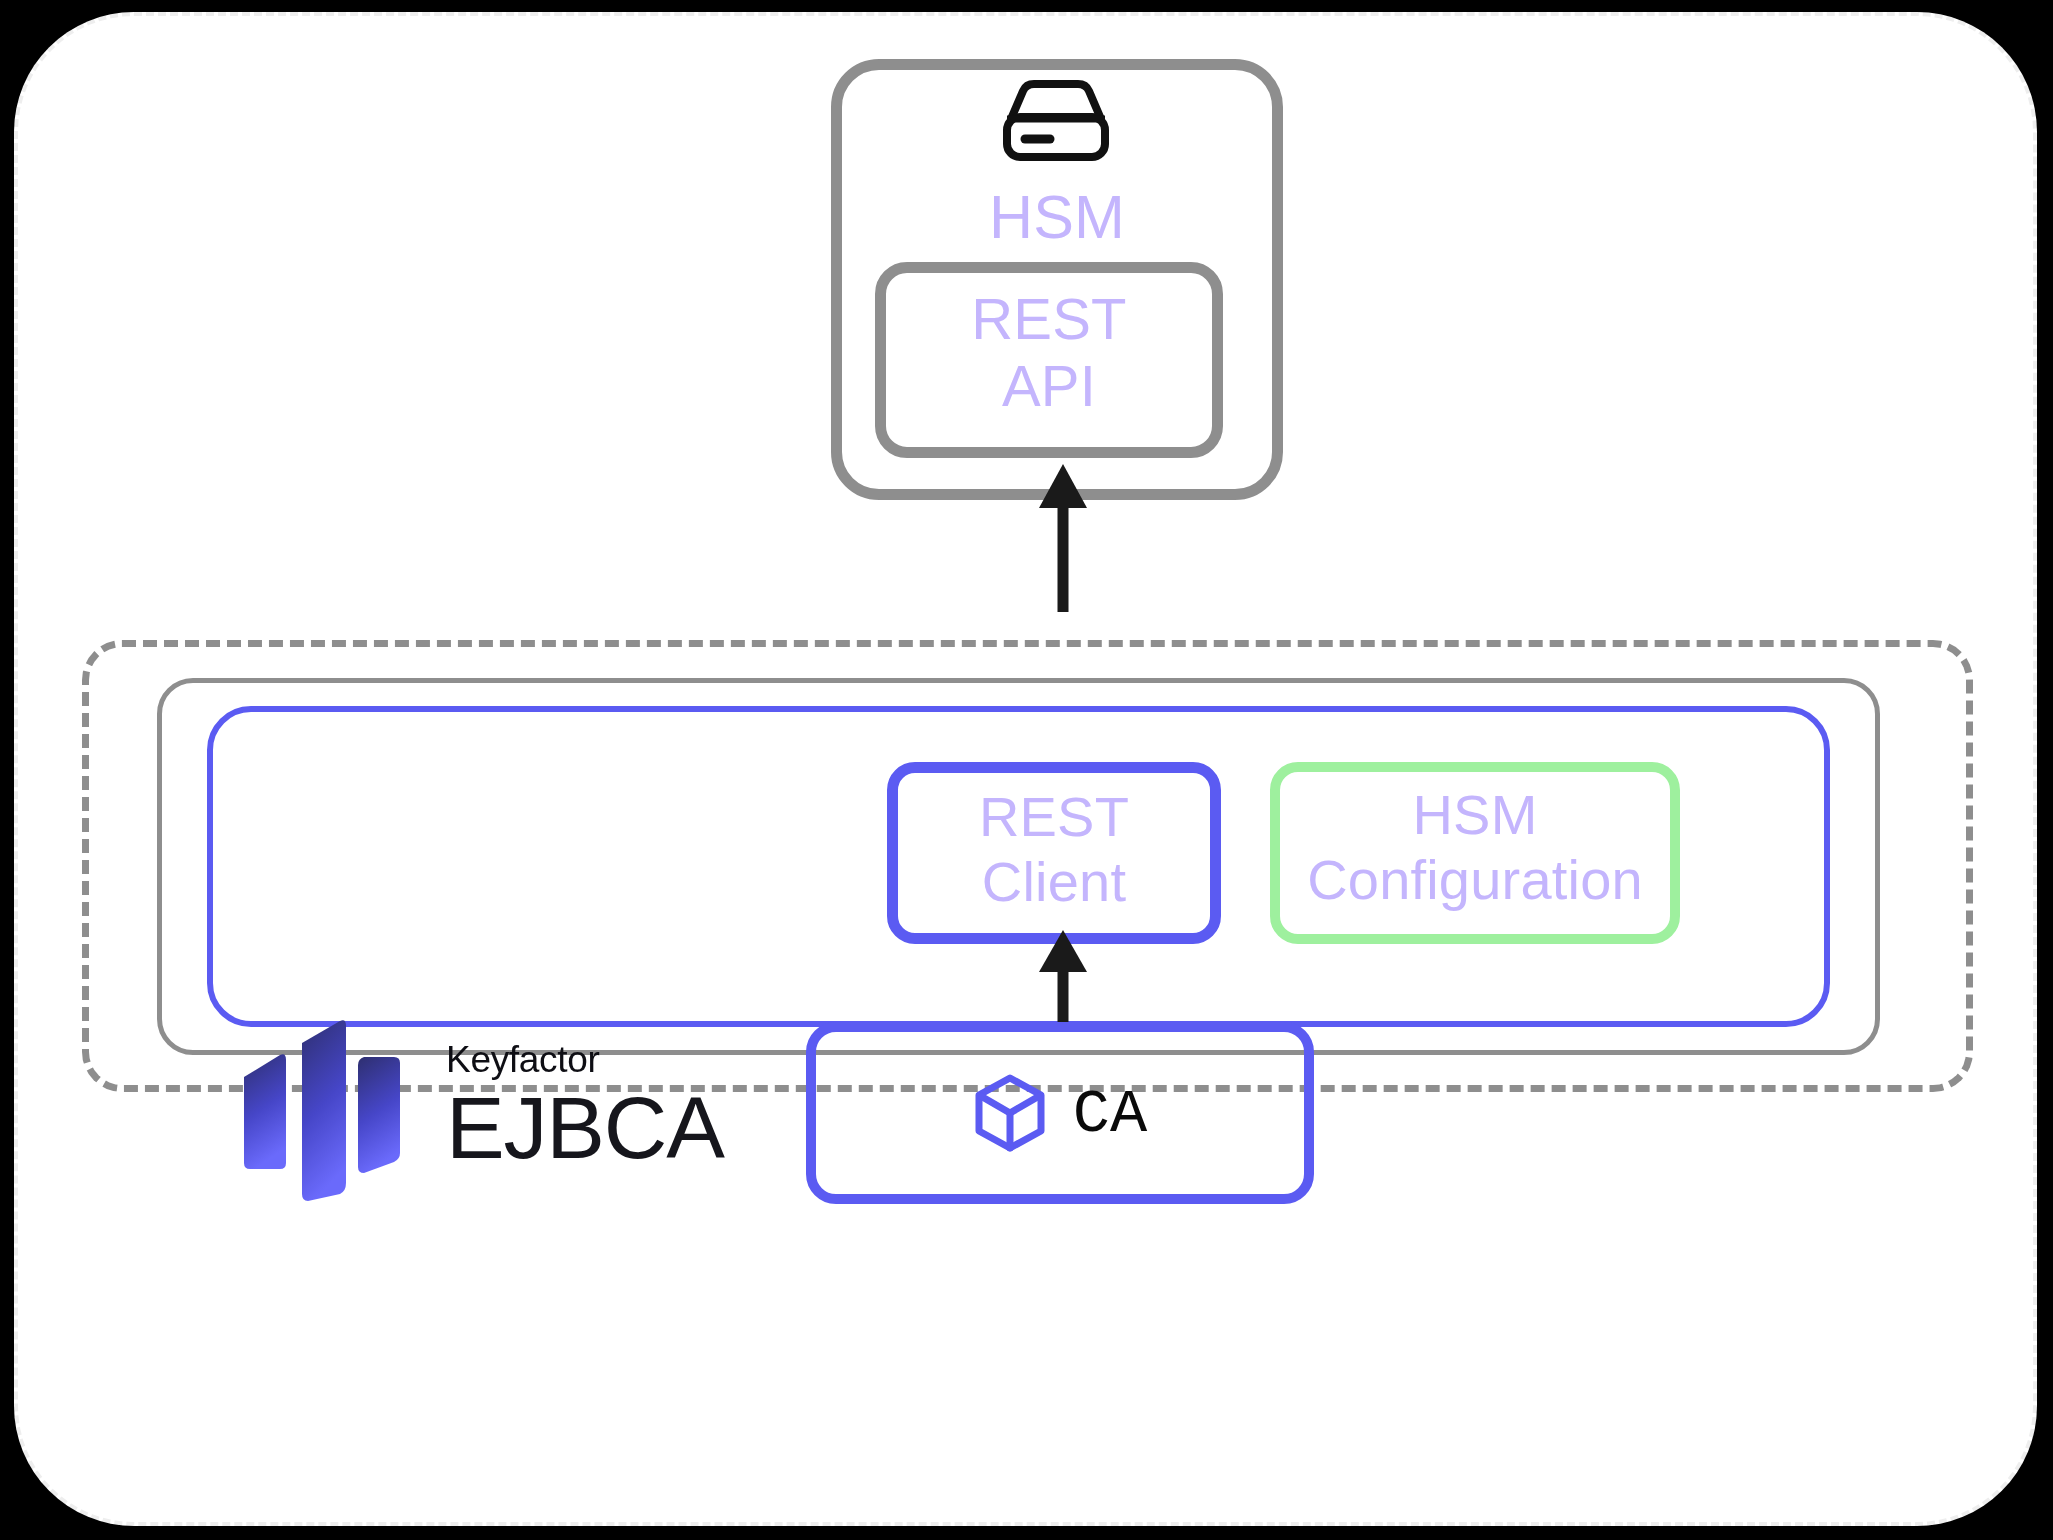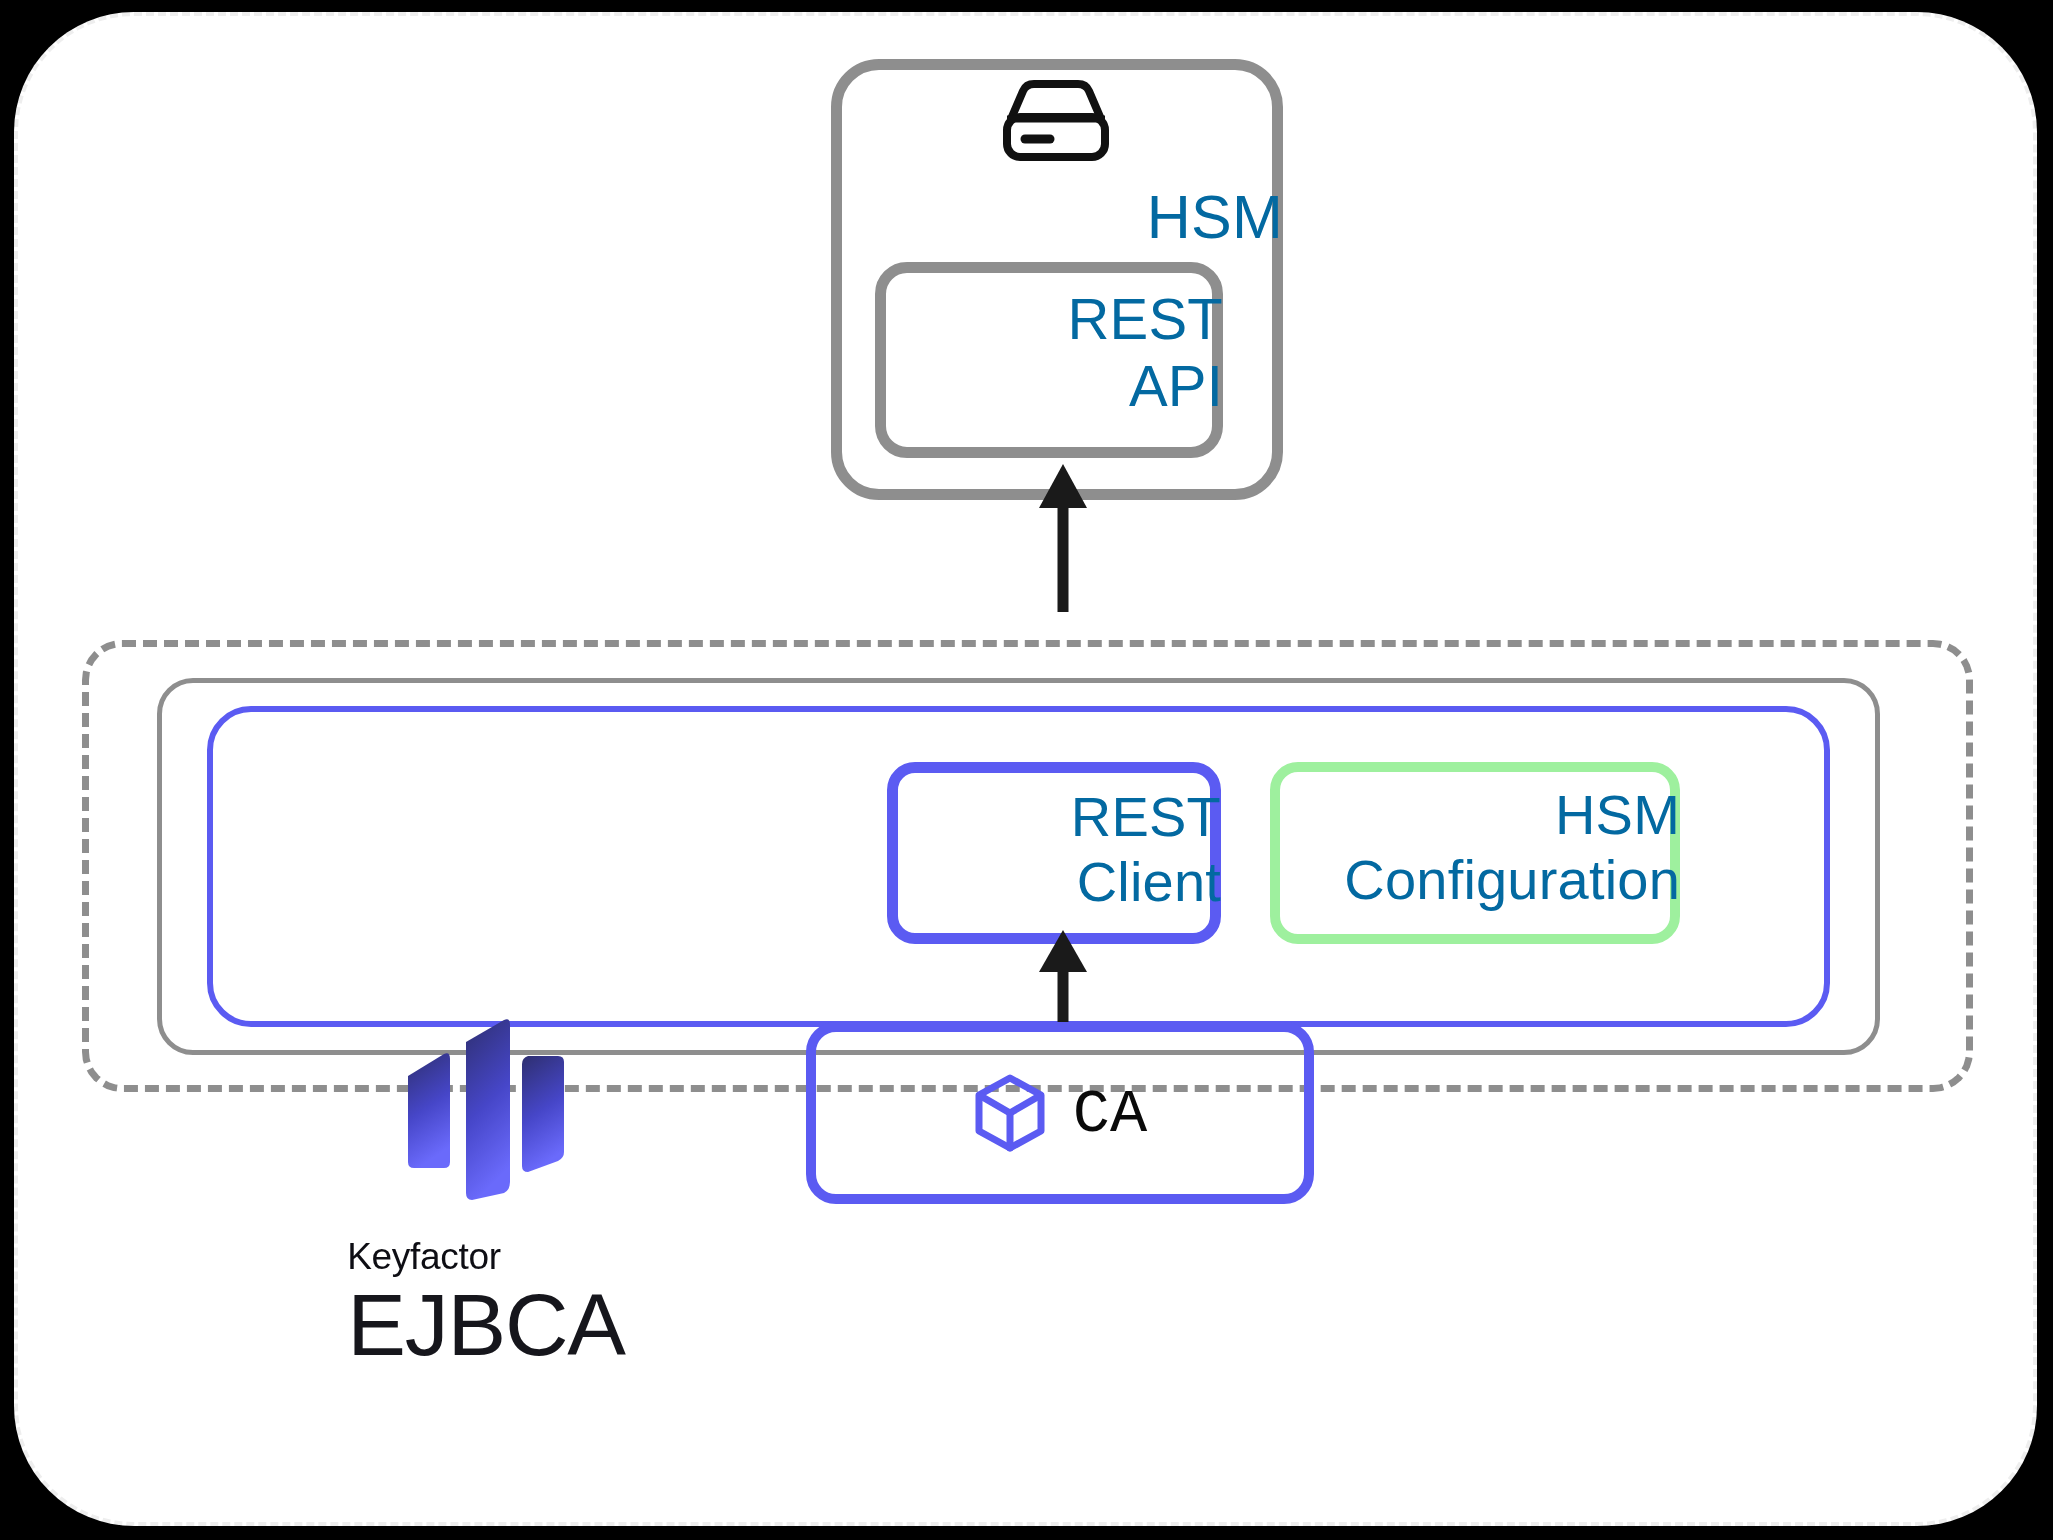--- a/index.html
+++ b/index.html
@@ -37,22 +37,22 @@
 
   
   .box {
     position: absolute;
     box-sizing: border-box;
     background: transparent;
   }
 
   .label {
     position: absolute;
-    text-align: right;
-    color: #0369a1;
+    text-align: center;
+    color: #c4b5fd;
     white-space: pre-line;
     line-height: 1.16;
     letter-spacing: 0.2px;
   }
 
   
   #hsm-box {
     left: 831px;
     top: 59px;
     width: 452px;
@@ -185,21 +185,20 @@
   
   #ejbca-logo {
     position: absolute;
     left: 236px;
     top: 1010px;
     width: 500px;
     height: 192px;
     display: flex;
     align-items: center;
     gap: 38px;
-    flex-direction: column;
   }
   #ejbca-mark { width: 172px; height: 190px; flex: none; }
   #ejbca-wordmark {
     display: flex;
     flex-direction: column;
     align-items: flex-start;
     justify-content: center;
     line-height: 1;
   }
   #ejbca-brand {

